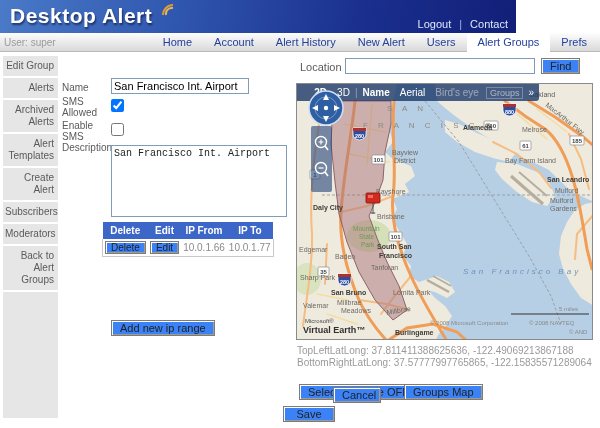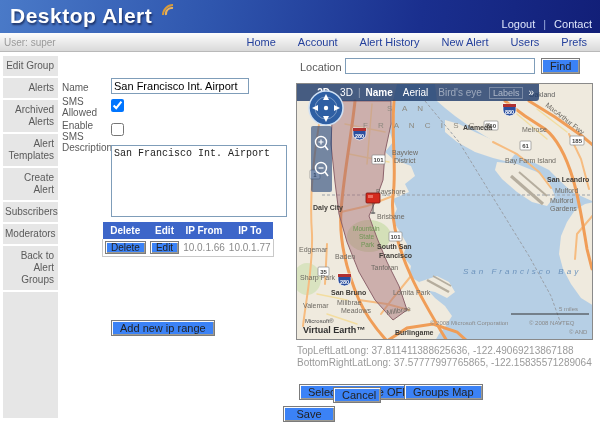--- a/index.html
+++ b/index.html
@@ -1,20 +1,20 @@
 <!DOCTYPE html>
 <html><head>
 <meta charset="utf-8">
 <style>
   * { margin:0; padding:0; box-sizing:border-box; }
   html,body { width:600px; height:428px; background:#fff; font-family:"Liberation Sans", sans-serif; }
   #page { position:relative; width:600px; height:428px; overflow:hidden; background:#fff; }
 
   
-  .hdr { position:absolute; left:0; top:0; width:600px; height:33px;
+  .hdr { position:absolute; left:0; top:0; width:516px; height:33px;
          background:linear-gradient(100deg,#4a7ac8 0%,#2f56ae 35%,#1a2f8e 70%,#121f78 100%); }
   .logo { position:absolute; left:10px; top:4px; color:#fff; font-size:21px; font-weight:bold;
           text-shadow:1px 2px 2px rgba(0,0,30,.55); letter-spacing:.5px; }
   .signal { position:absolute; left:160px; top:2px; }
   .hdr-links { position:absolute; right:8px; top:18px; font-size:11px; color:#dfe6fb; }
   .hdr-links span.lnk { cursor:pointer; }
   .hdr-links .sep { margin:0 8px; color:#9fb0e0; }
 
   
   .nav { position:absolute; left:0; top:33px; width:600px; height:19px;
@@ -114,20 +114,21 @@
   </div>
 
   <div class="nav">
     <div class="nav-user">User: super</div>
     <div class="nav-items">
       <span class="nav-item">Home</span>
       <span class="nav-item">Account</span>
       <span class="nav-item">Alert History</span>
       <span class="nav-item">New Alert</span>
       <span class="nav-item">Users</span>
+      <span class="nav-item active">Alert Groups</span>
       <span class="nav-item">Prefs</span>
     </div>
   </div>
 
   <div class="sidebar">
     <div class="sb-item">Edit Group</div>
     <div class="sb-item">Alerts</div>
     <div class="sb-item">Archived Alerts</div>
     <div class="sb-item">Alert Templates</div>
     <div class="sb-item">Create Alert</div>
@@ -329,21 +330,21 @@
     </svg>
 
     <div class="map-toolbar">
       <span style="width:42px;"></span>
       <span class="mtb b">2D</span>
       <span class="mtb">3D</span>
       <span class="mtb-sep">|</span>
       <span class="mtb b">Name</span>
       <span class="mtb">Aerial</span>
       <span class="mtb dim">Bird's eye</span>
-      <span class="mtb box">Labels</span>
+      <span class="mtb box">Groups</span>
       <span class="mtb">»</span>
     </div>
 
     <svg class="compass" width="38" height="38" viewBox="0 0 38 38">
       <circle cx="19" cy="19" r="17" fill="#2e5fa3" stroke="#cfe0f4" stroke-width="1.5"></circle>
       <circle cx="19" cy="19" r="11" fill="none" stroke="rgba(255,255,255,.35)" stroke-width="1"></circle>
       <path d="M19,5 L22,11 L16,11 Z" fill="#fff"></path>
       <path d="M19,33 L22,27 L16,27 Z" fill="#fff"></path>
       <path d="M5,19 L11,16 L11,22 Z" fill="#fff"></path>
       <path d="M33,19 L27,16 L27,22 Z" fill="#fff"></path>

